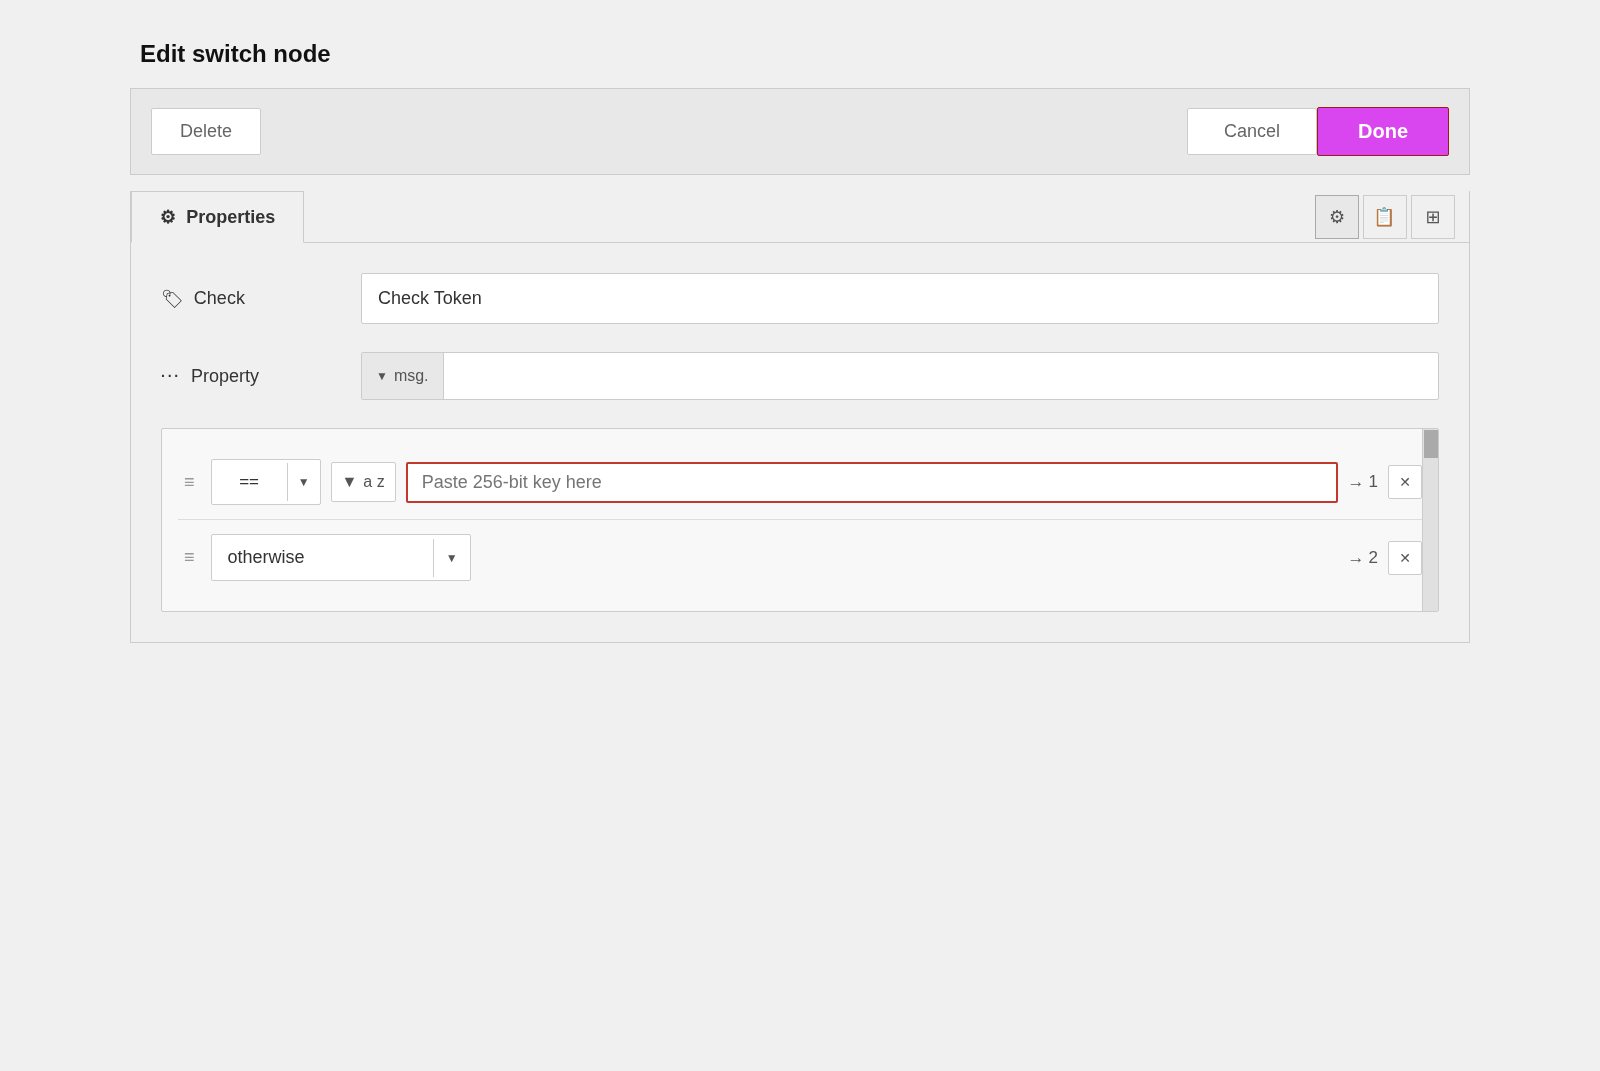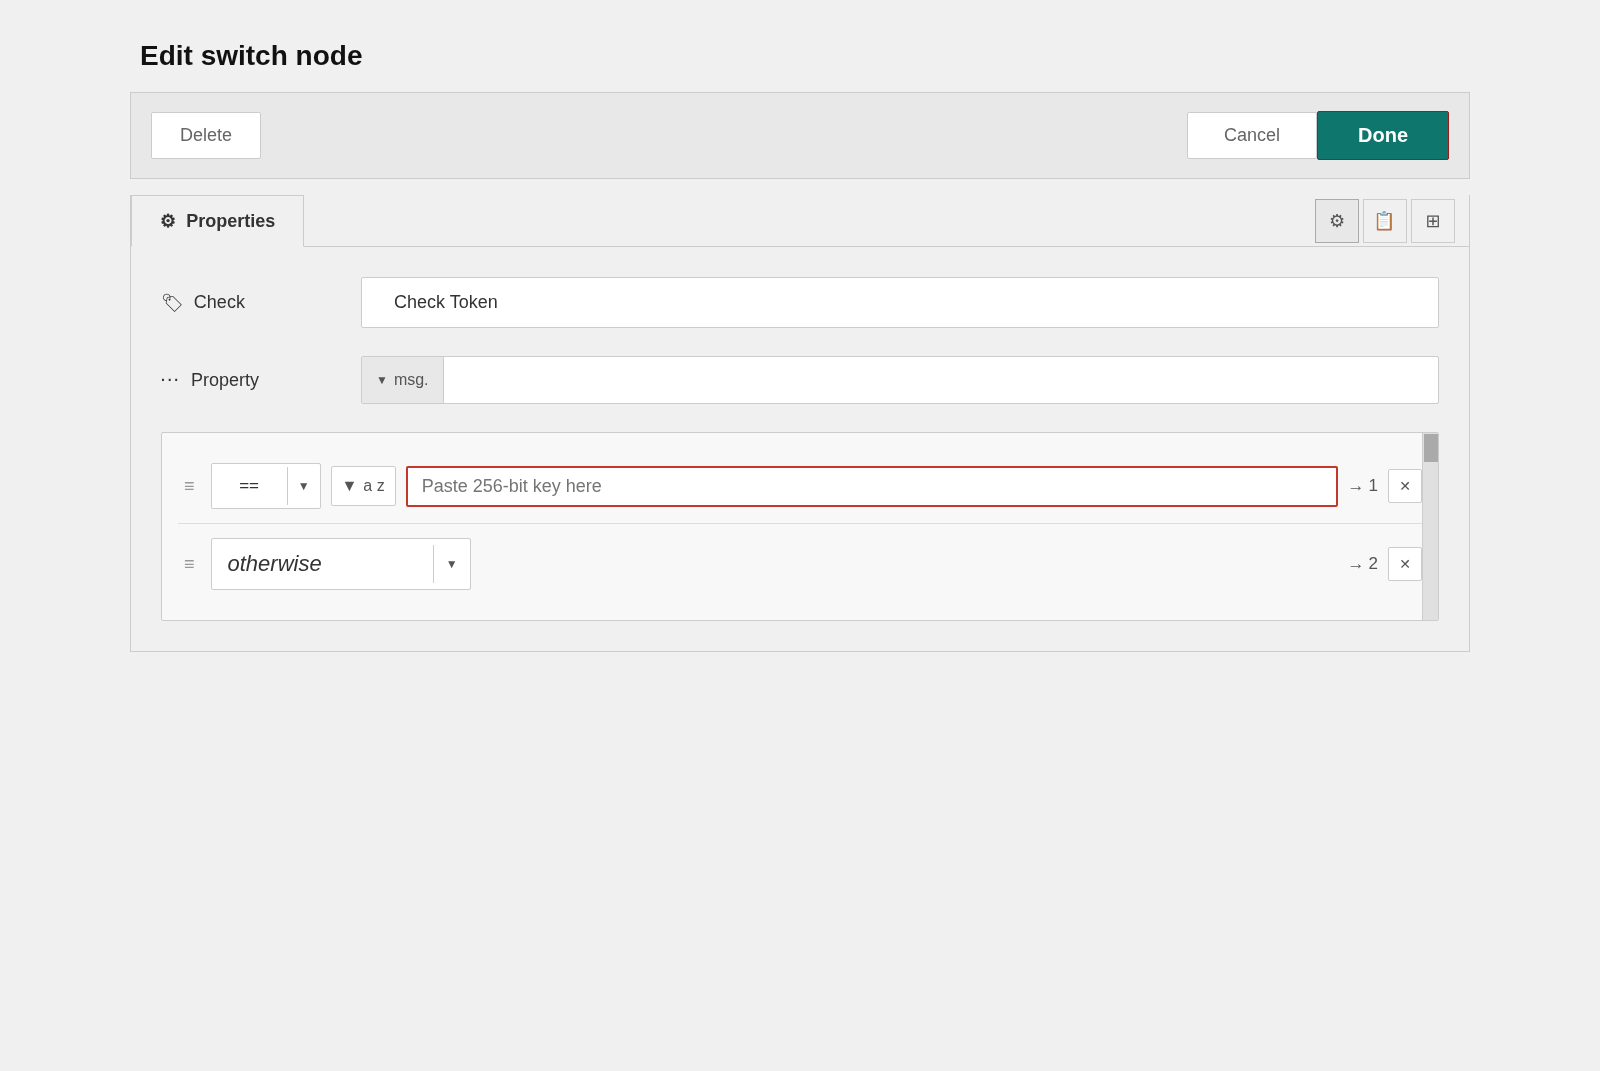--- a/index.html
+++ b/index.html
@@ -19,21 +19,21 @@
     }
 
     .dialog-container {
       background: #f0f0f0;
       width: 1340px;
       margin: 0 auto;
       padding-top: 20px;
     }
 
     .dialog-title {
-      font-size: 28px;
+      font-size: 24px;
       font-weight: bold;
       color: #111;
       padding: 20px 10px 20px 10px;
     }
 
     .dialog-toolbar {
       background: #e8e8e8;
       border: 1px solid #ccc;
       padding: 18px 20px;
       display: flex;
@@ -67,21 +67,21 @@
       background: #fff;
       border: 1px solid #ccc;
       padding: 12px 36px;
       font-size: 18px;
       color: #666;
       cursor: pointer;
       border-radius: 2px;
     }
 
     .btn-done {
-      background: #0f766e;
+      background: #d946ef;
       border: 1px solid #9b1c1c;
       padding: 12px 40px;
       font-size: 20px;
       font-weight: bold;
       color: #fff;
       cursor: pointer;
       border-radius: 2px;
     }
 
     .tabs-area {
@@ -152,21 +152,21 @@
       display: flex;
       align-items: center;
       gap: 10px;
       min-width: 180px;
       font-size: 18px;
       color: #333;
     }
 
     .form-input {
       flex: 1;
-      padding: 14px 32px;
+      padding: 14px 16px;
       border: 1px solid #ccc;
       border-radius: 2px;
       font-size: 18px;
       background: #fff;
       color: #333;
     }
 
     .property-input-group {
       flex: 1;
       display: flex;
@@ -326,24 +326,23 @@
       display: flex;
       align-items: center;
       border: 1px solid #ccc;
       background: #fff;
       border-radius: 2px;
       min-width: 260px;
     }
 
     .otherwise-value {
       padding: 12px 16px;
-      font-size: 22px;
-      color: #333;
-      flex: 1;
-      font-style: italic;
+      font-size: 18px;
+      color: #333;
+      flex: 1;
     }
 
     .otherwise-arrow {
       border-left: 1px solid #ccc;
       padding: 12px 12px;
       cursor: pointer;
       font-size: 12px;
       color: #555;
     }
 

